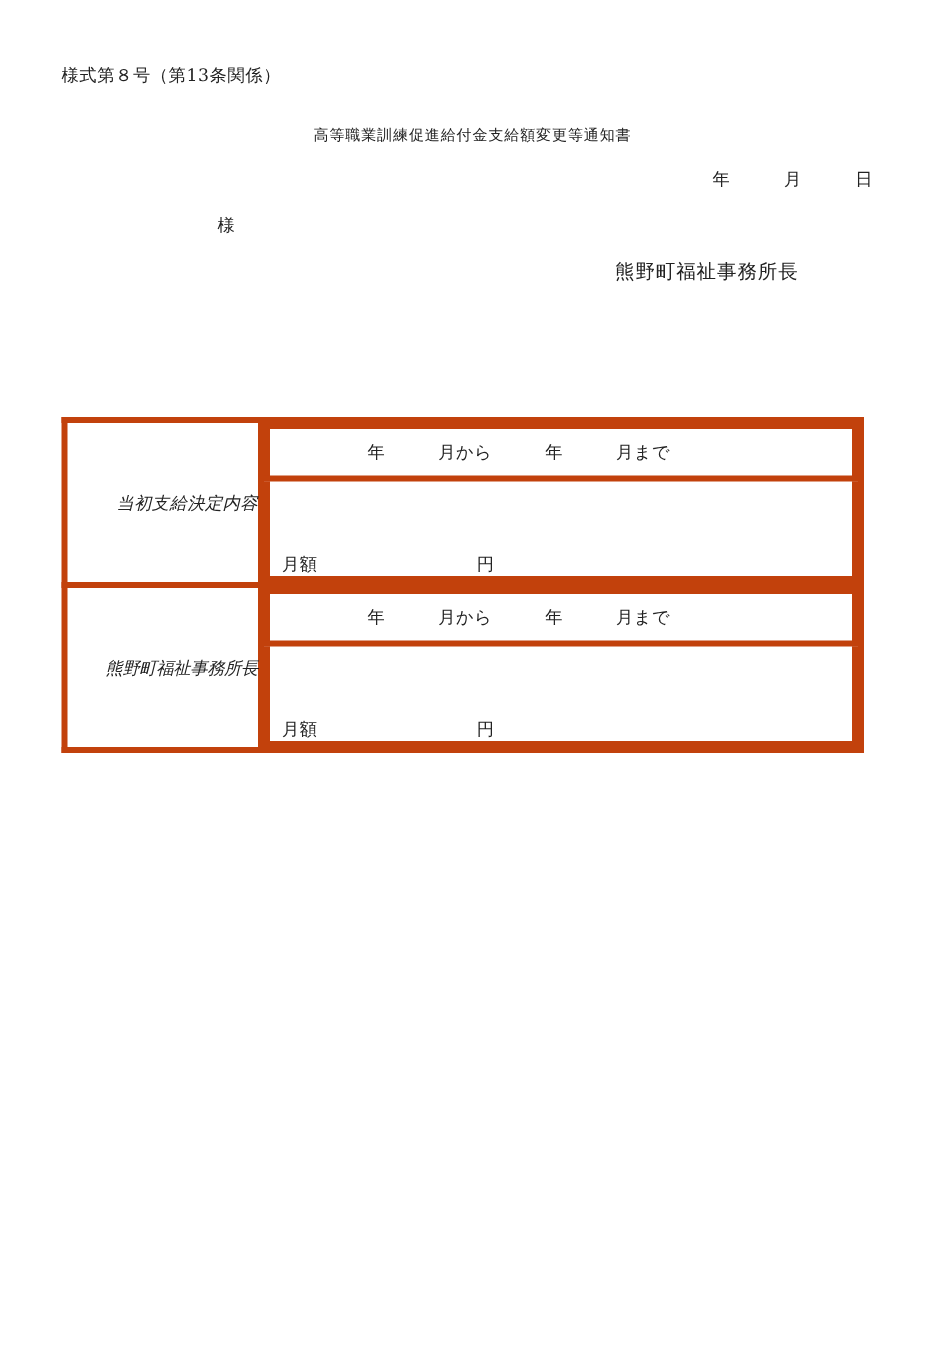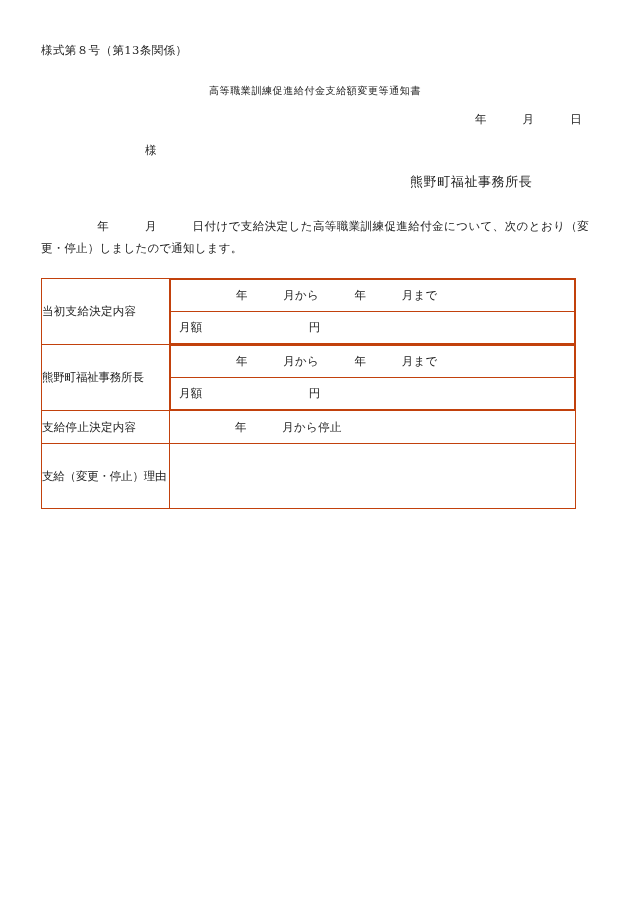--- a/index.html
+++ b/index.html
@@ -94,30 +94,31 @@
     position: absolute;
     left: 41px;
     top: 278px;
     width: 535px;
     border-collapse: collapse;
     table-layout: fixed;
     font-size: 11.5px;
     color: #222222;
   }
   #decision-table td {
-    border: 1px solid #c2410c;
+    border: 4px solid #c2410c;
     padding: 0;
     vertical-align: middle;
     background: #ffffff;
   }
   .label-cell {
     width: 127px;
-    text-align: left;
+    text-align: right;
     letter-spacing: 0.3px;
     padding: 0 2px;
+    font-style: italic;
   }
   .label-cell.tight {
     letter-spacing: -0.2px;
   }
   .content-cell {
     padding: 0;
   }
   
   .subgrid {
     width: 100%;
@@ -135,20 +136,21 @@
   }
   .period-text {
     display: inline-block;
     padding-left: 65px;
     letter-spacing: 0.3px;
   }
   .amount-text {
     display: inline-block;
     padding-left: 8px;
     letter-spacing: 0.3px;
+    margin-top: 48px;
   }
   .suspend-text {
     display: inline-block;
     padding-left: 65px;
     letter-spacing: 0.3px;
   }
   .row-period-only td.content-cell {
     height: 32px;
   }
   .row-reason td {
@@ -166,23 +168,20 @@
   <div class="txt" id="form-number">様式第８号（第13条関係）</div>
 
   <div class="txt" id="doc-title">高等職業訓練促進給付金支給額変更等通知書</div>
 
   <div class="txt" id="issue-date-line">年　　　月　　　日</div>
 
   <div class="txt" id="addressee-line">様</div>
 
   <div class="txt" id="issuer-line">熊野町福祉事務所長</div>
 
-  <div id="body-paragraph">
-    <span class="indent"></span><span>年　　　月　　　日付けで支給決定した高等職業訓練促進給付金について、次のとおり（変更・停</span><span>止）しましたので通知します。</span>
-  </div>
 
   <table id="decision-table">
     <tbody>
 
       <tr>
         <td class="label-cell">当初支給決定内容</td>
         <td class="content-cell">
           <table class="subgrid">
             <tbody>
               <tr class="period-row">
@@ -213,28 +212,18 @@
               <tr>
                 <td>
                   <span class="amount-text">月額　　　　　　　　　円</span>
                 </td>
               </tr>
             </tbody>
           </table>
         </td>
       </tr>
 
-      <tr class="row-period-only">
-        <td class="label-cell">支給停止決定内容</td>
-        <td class="content-cell">
-          <span class="suspend-text">年　　　月から停止</span>
-        </td>
-      </tr>
-
-      <tr class="row-reason">
-        <td class="label-cell tight">支給（変更・停止）理由</td>
-        <td class="content-cell"></td>
-      </tr>
+
 
     </tbody>
   </table>
 
 </div>
 
 </body></html>

